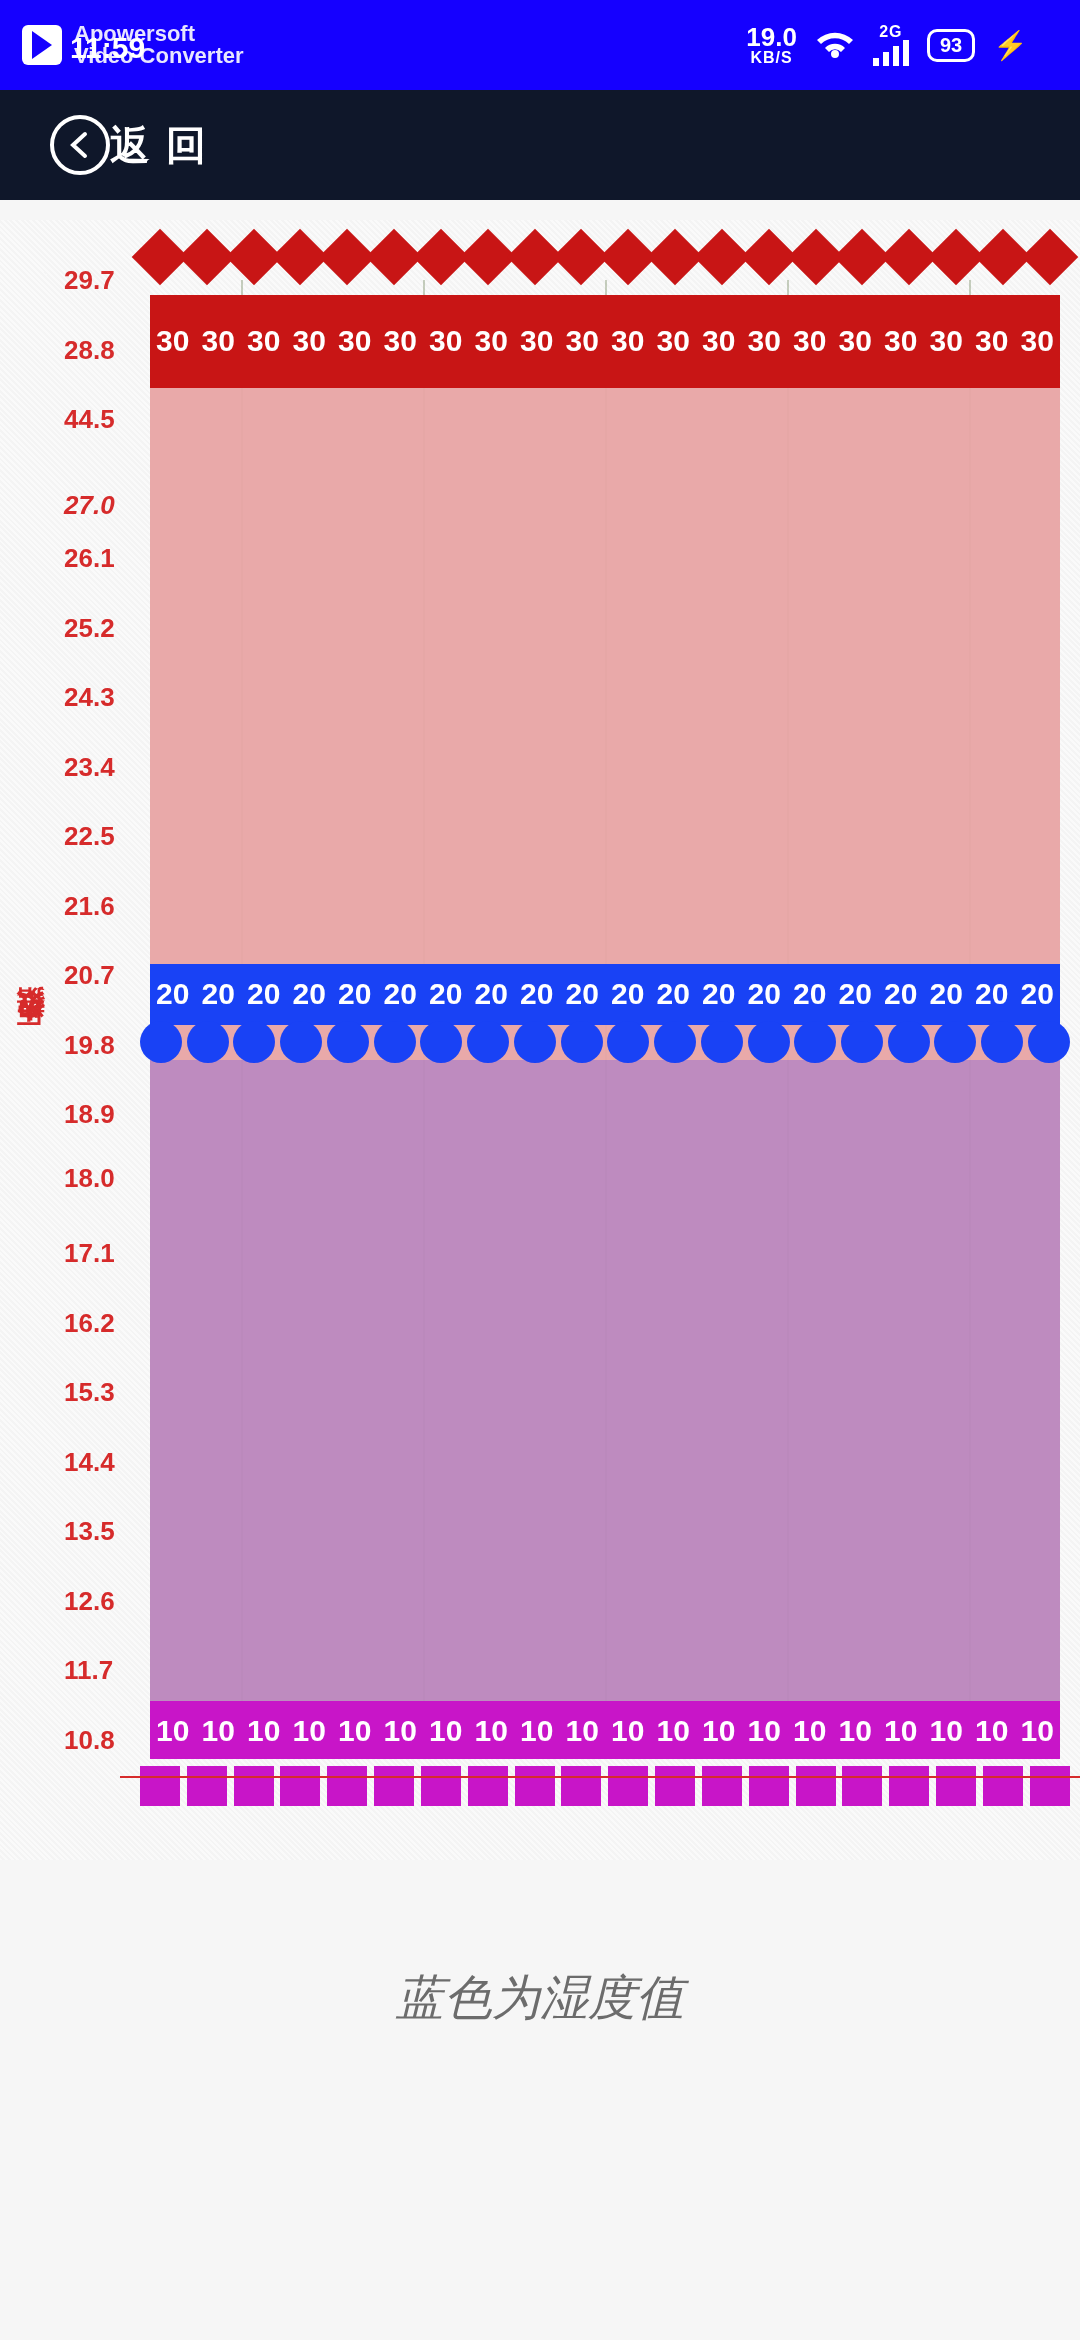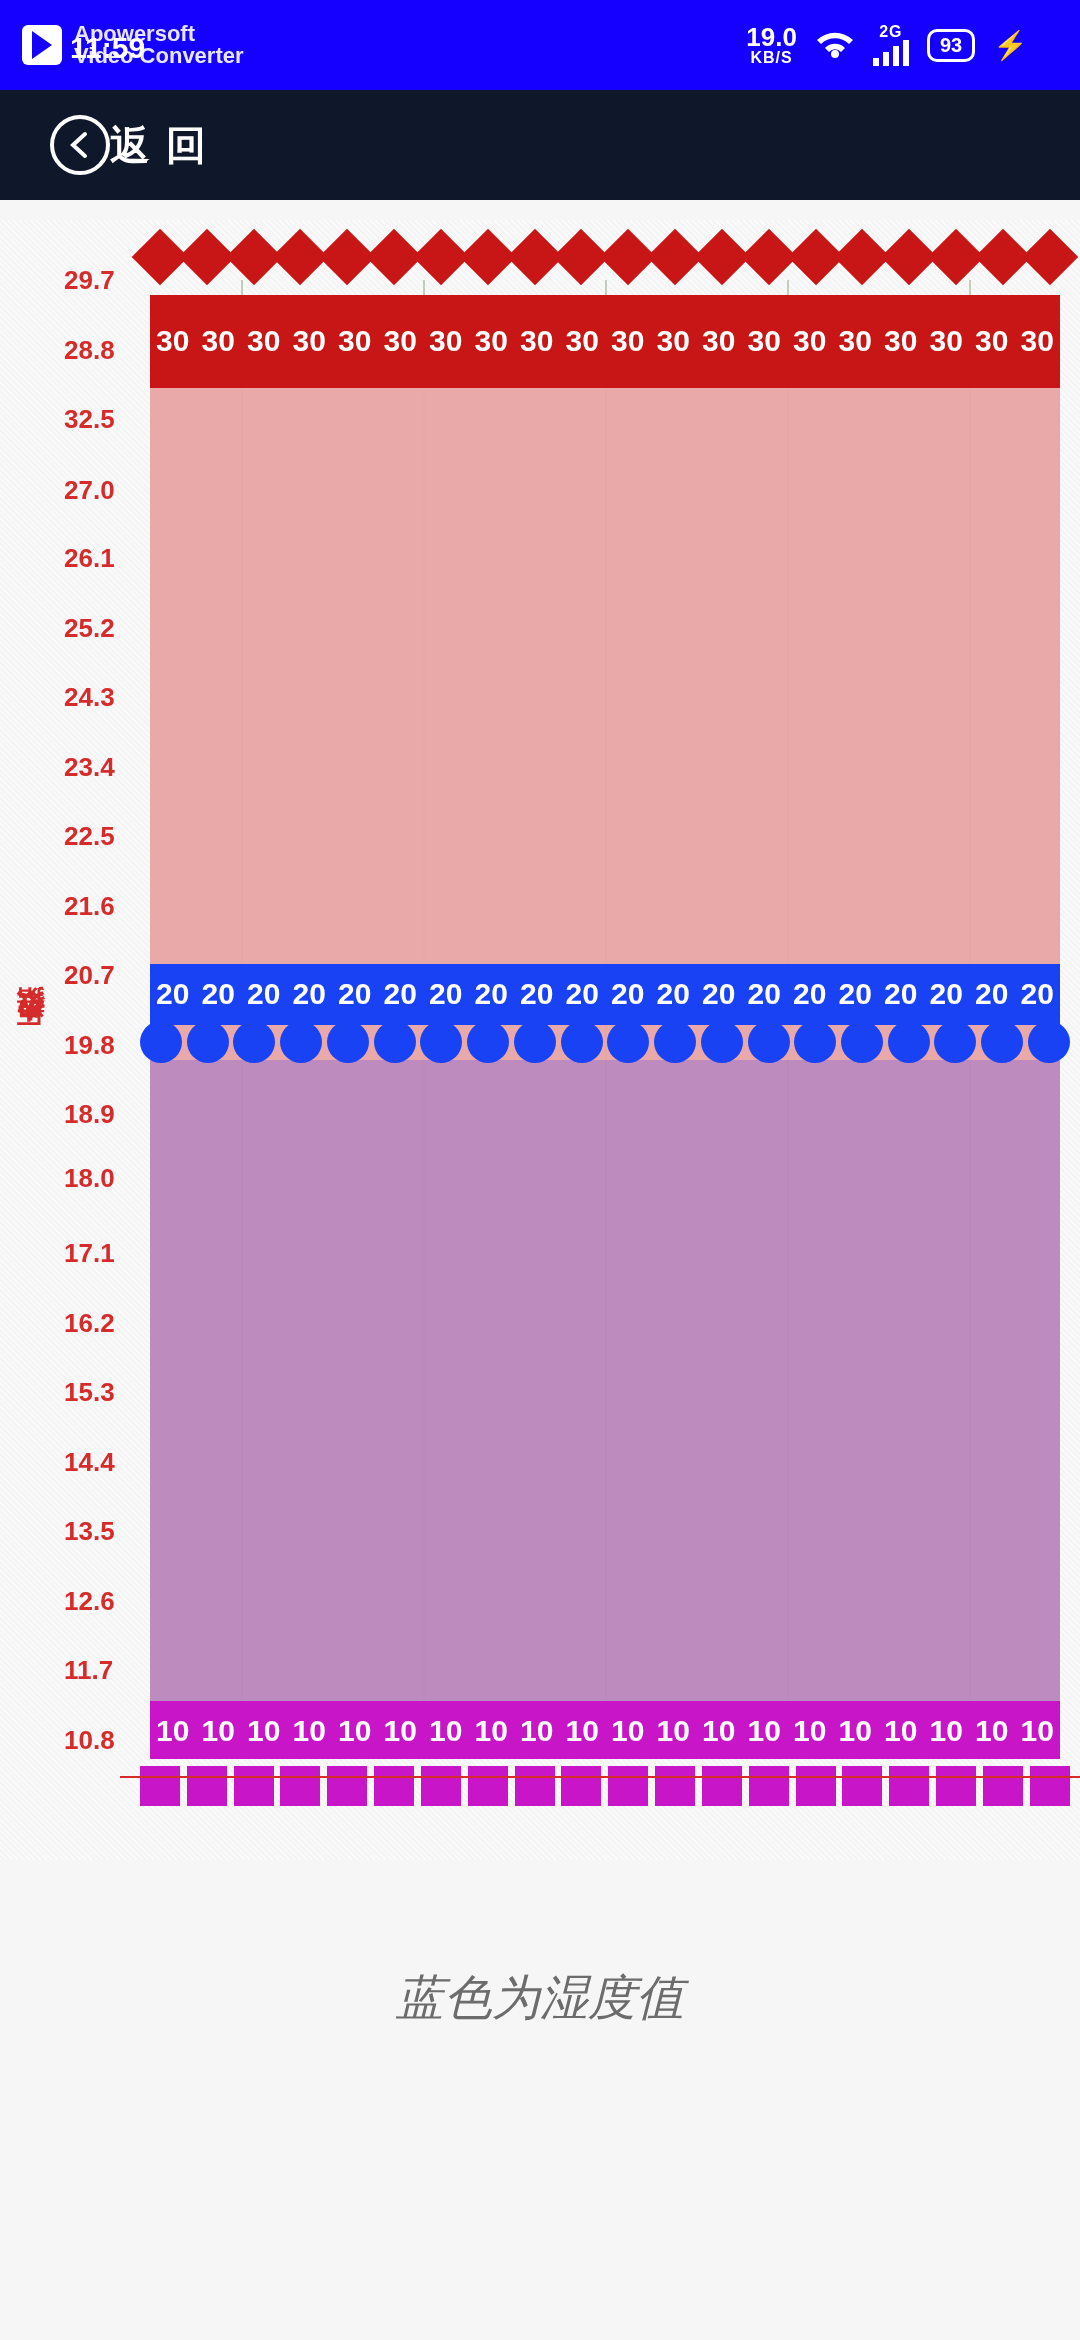--- a/index.html
+++ b/index.html
@@ -102,22 +102,22 @@
         </svg>
     </div>
     <div class="back-label">返回</div>
   </div>
 
   <div class="chart-wrap">
     <div class="ylabel">历史数据</div>
     <div class="y-ticks" id="yticks">
         <div class="y-tick" style="top: 60px;">29.7</div>
         <div class="y-tick" style="top: 129.524px;">28.8</div>
-        <div class="y-tick" style="top: 199.048px;">32.5</div>
-        <div class="y-tick" style="top: 270px;">27.0</div>
+        <div class="y-tick" style="top: 199.048px;">44.5</div>
+        <div class="y-tick" style="top: 285px; font-style: italic;">27.0</div>
         <div class="y-tick" style="top: 338.095px;">26.1</div>
         <div class="y-tick" style="top: 407.619px;">25.2</div>
         <div class="y-tick" style="top: 477.143px;">24.3</div>
         <div class="y-tick" style="top: 546.667px;">23.4</div>
         <div class="y-tick" style="top: 616.19px;">22.5</div>
         <div class="y-tick" style="top: 685.714px;">21.6</div>
         <div class="y-tick" style="top: 755.238px;">20.7</div>
         <div class="y-tick" style="top: 824.762px;">19.8</div>
         <div class="y-tick" style="top: 894.286px;">18.9</div>
         <div class="y-tick" style="top: 958px;">18.0</div>

